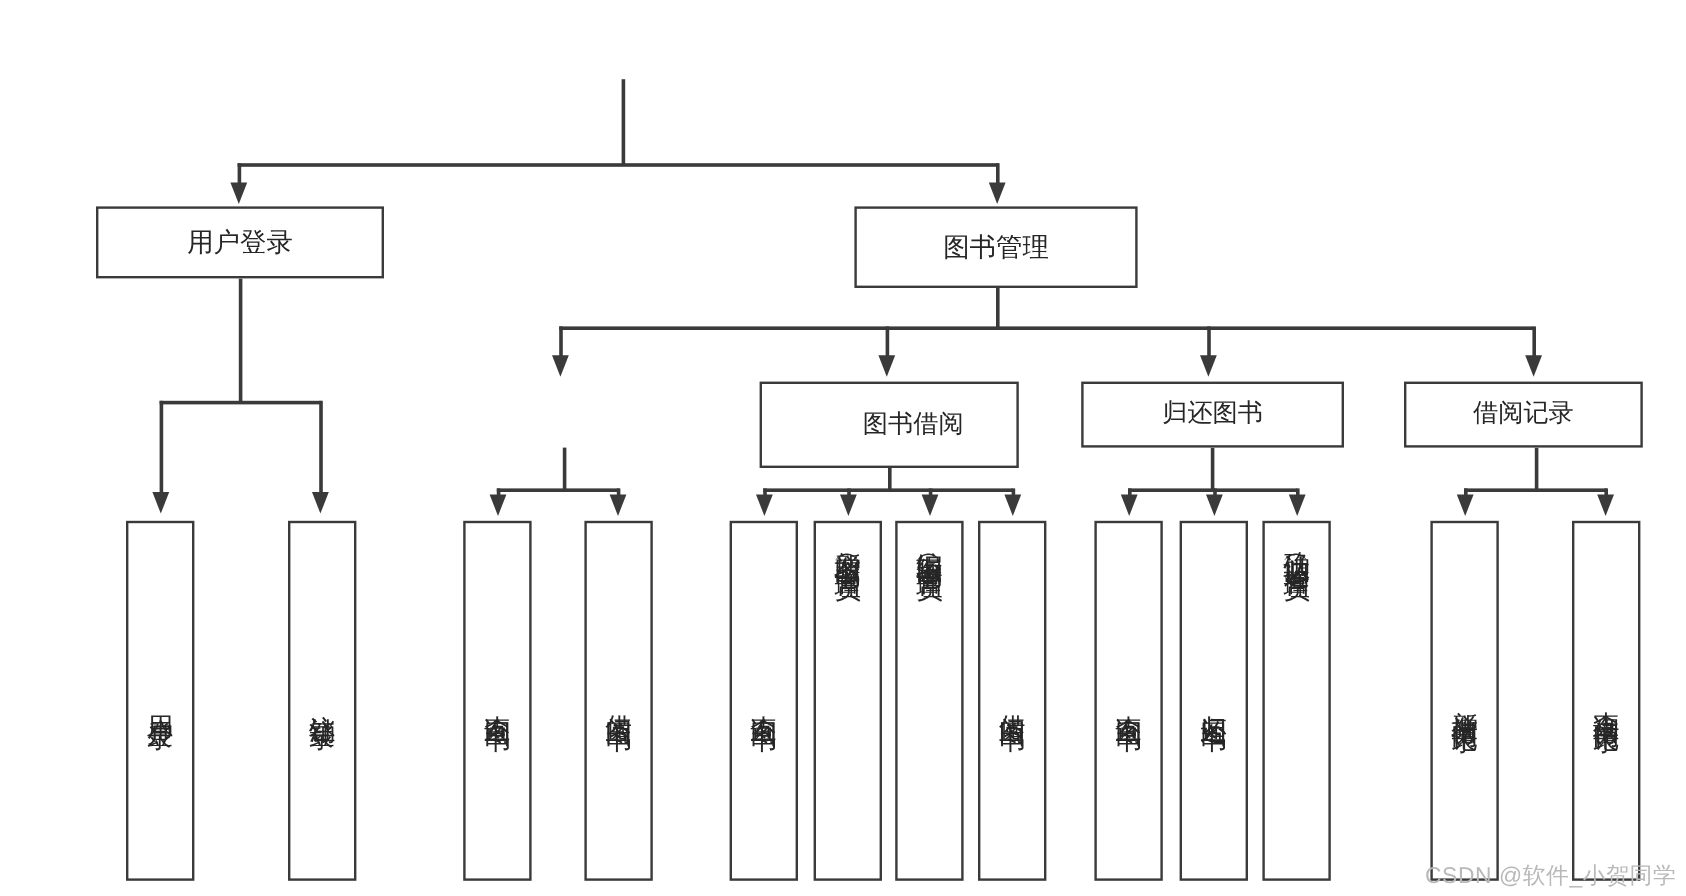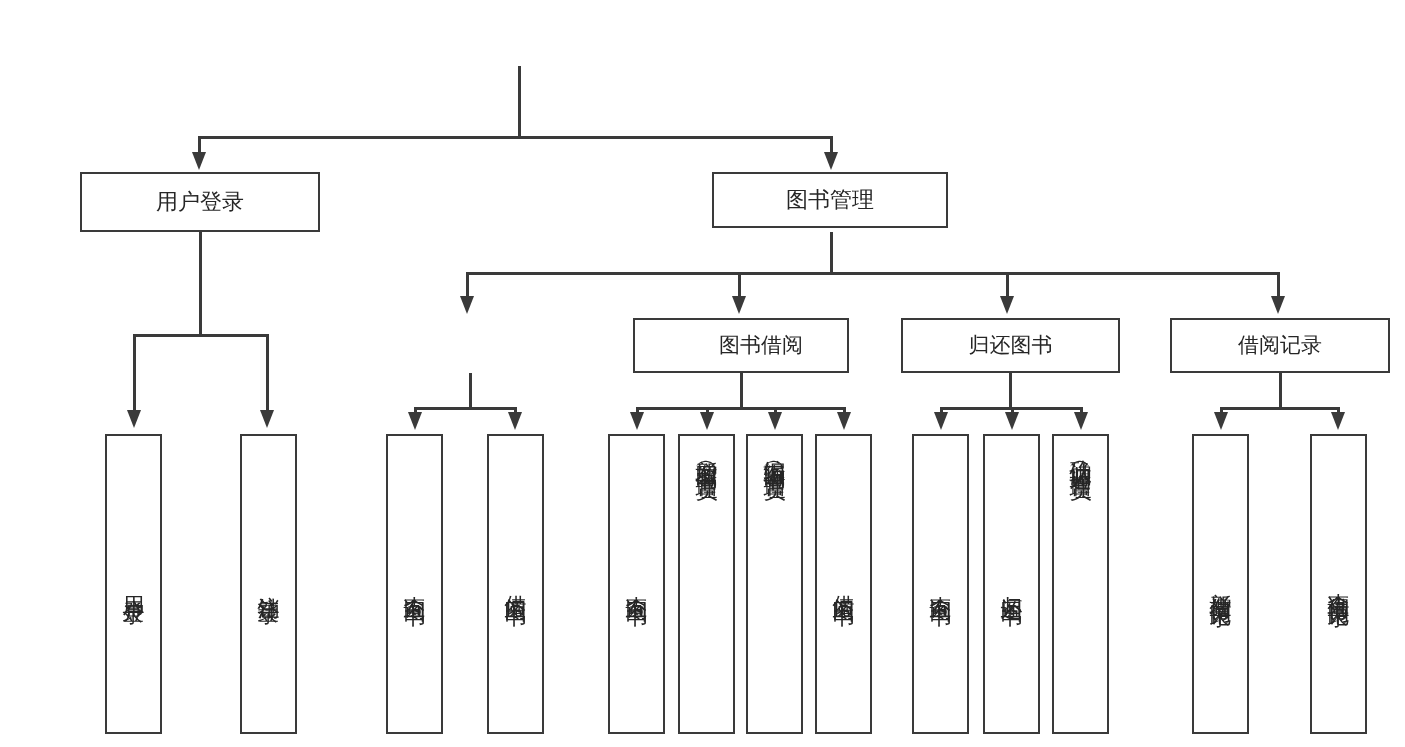--- a/index.html
+++ b/index.html
@@ -153,34 +153,34 @@
   <div class="vline" style="left:1220px; top:407px; height:6px;"></div>
   <div class="arrow" style="left:1214px; top:412px;"></div>
   <div class="vline" style="left:1337px; top:407px; height:6px;"></div>
   <div class="arrow" style="left:1331px; top:412px;"></div>
 
 
   <div class="node lvl2" style="left:80px; top:172px; width:240px; height:60px;">
     <span>用户登录</span>
   </div>
 
-  <div class="node lvl2" style="left:712px; top:172px; width:236px; height:56px;">
+  <div class="node lvl2" style="left:712px; top:172px; width:236px; height:68px;">
     <span>图书管理</span>
   </div>
 
 
-  <div class="node lvl3" style="left:633px; top:318px; width:216px; height:55px;padding-left:40px;">
+  <div class="node lvl3" style="left:633px; top:318px; width:216px; height:72px;padding-left:40px;">
     <span>图书借阅</span>
   </div>
 
   <div class="node lvl3" style="left:901px; top:318px; width:219px; height:55px;">
     <span>归还图书</span>
   </div>
 
-  <div class="node lvl3" style="left:1170px; top:318px; width:220px; height:55px;">
+  <div class="node lvl3" style="left:1170px; top:318px; width:199px; height:55px;">
     <span>借阅记录</span>
   </div>
 
   <div class="node leaf" style="left:105px; top:434px; width:57px; height:300px;">
     <span class="leaf-inner">
         <span class="vtext">用户登录</span>
       </span>
   </div>
 
   <div class="node leaf" style="left:240px; top:434px; width:57px; height:300px;">
@@ -248,14 +248,15 @@
         <span class="vtext">新增借阅记录</span>
       </span>
   </div>
 
   <div class="node leaf" style="left:1310px; top:434px; width:57px; height:300px;">
     <span class="leaf-inner">
         <span class="vtext">查询借阅记录</span>
       </span>
   </div>
 
+  <div id="watermark">CSDN @软件_小贺同学</div>
 
 </div>
 
 </body></html>

